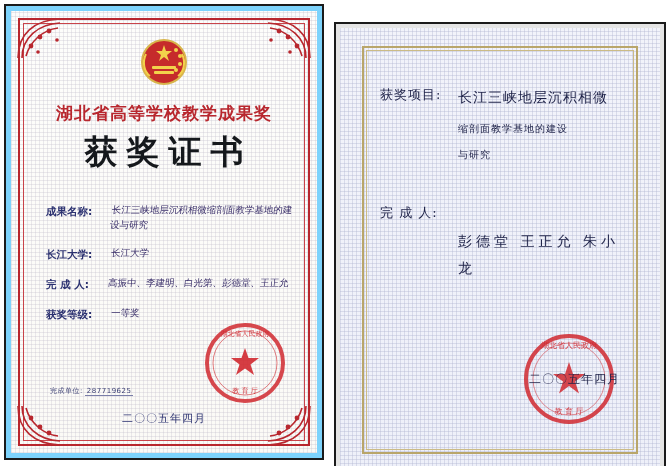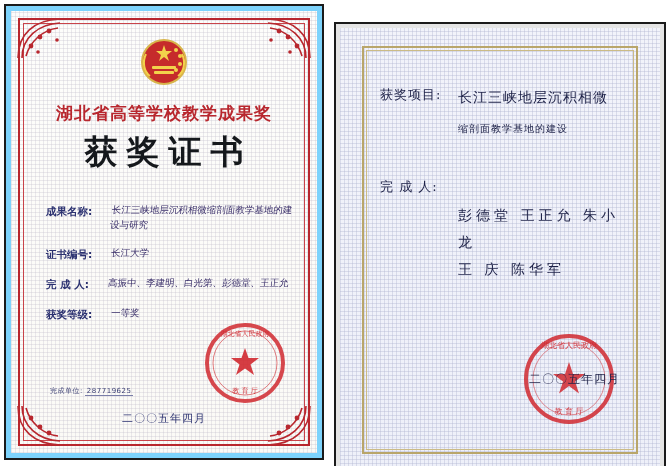--- a/index.html
+++ b/index.html
@@ -347,21 +347,21 @@
 
     <div class="title-1">湖北省高等学校教学成果奖</div>
     <div class="title-2">获奖证书</div>
 
     <div class="fields">
       <div class="field-row">
         <span class="field-label">成果名称:</span>
         <span class="field-value two-line">长江三峡地层沉积相微缩剖面教学基地的建设与研究</span>
       </div>
       <div class="field-row">
-        <span class="field-label">证书编号:</span>
+        <span class="field-label">长江大学:</span>
         <span class="field-value">长江大学</span>
       </div>
       <div class="field-row">
         <span class="field-label">完 成 人:</span>
         <span class="field-value">高振中、李建明、白光第、彭德堂、王正允</span>
       </div>
       <div class="field-row">
         <span class="field-label">获奖等级:</span>
         <span class="field-value">一等奖</span>
       </div>
@@ -388,28 +388,28 @@
     <div class="paper-right"></div>
     <div class="border-outer-r"></div>
     <div class="border-inner-r"></div>
 
     <div class="r-content">
       <div class="r-row">
         <span class="r-label">获奖项目:</span>
         <span class="r-value">长江三峡地层沉积相微</span>
       </div>
       <div class="r-cont">缩剖面教学基地的建设</div>
+      <div class="r-cont">与研究</div>
 
       <div class="r-block-gap"></div>
 
       <div class="r-row">
         <span class="r-label">完 成 人:</span>
       </div>
       <div class="r-cont r-names-line">彭德堂 王正允 朱小龙</div>
-      <div class="r-cont r-names-line">王 庆 陈华军</div>
     </div>
 
 
     <div class="date-right">二〇〇五年四月</div>
 
     <div class="seal-right">
       <svg width="98" height="98" viewBox="0 0 98 98">
         <circle cx="49" cy="49" r="43" fill="none" stroke="#d0282f" stroke-width="4" opacity="0.85"></circle>
         <circle cx="49" cy="49" r="36" fill="none" stroke="#d0282f" stroke-width="1" opacity="0.5"></circle>
         <polygon points="49,32 53,44 65,44 55,51.5 59,63.5 49,56 39,63.5 43,51.5 33,44 45,44" fill="#d0282f" opacity="0.85"></polygon>

